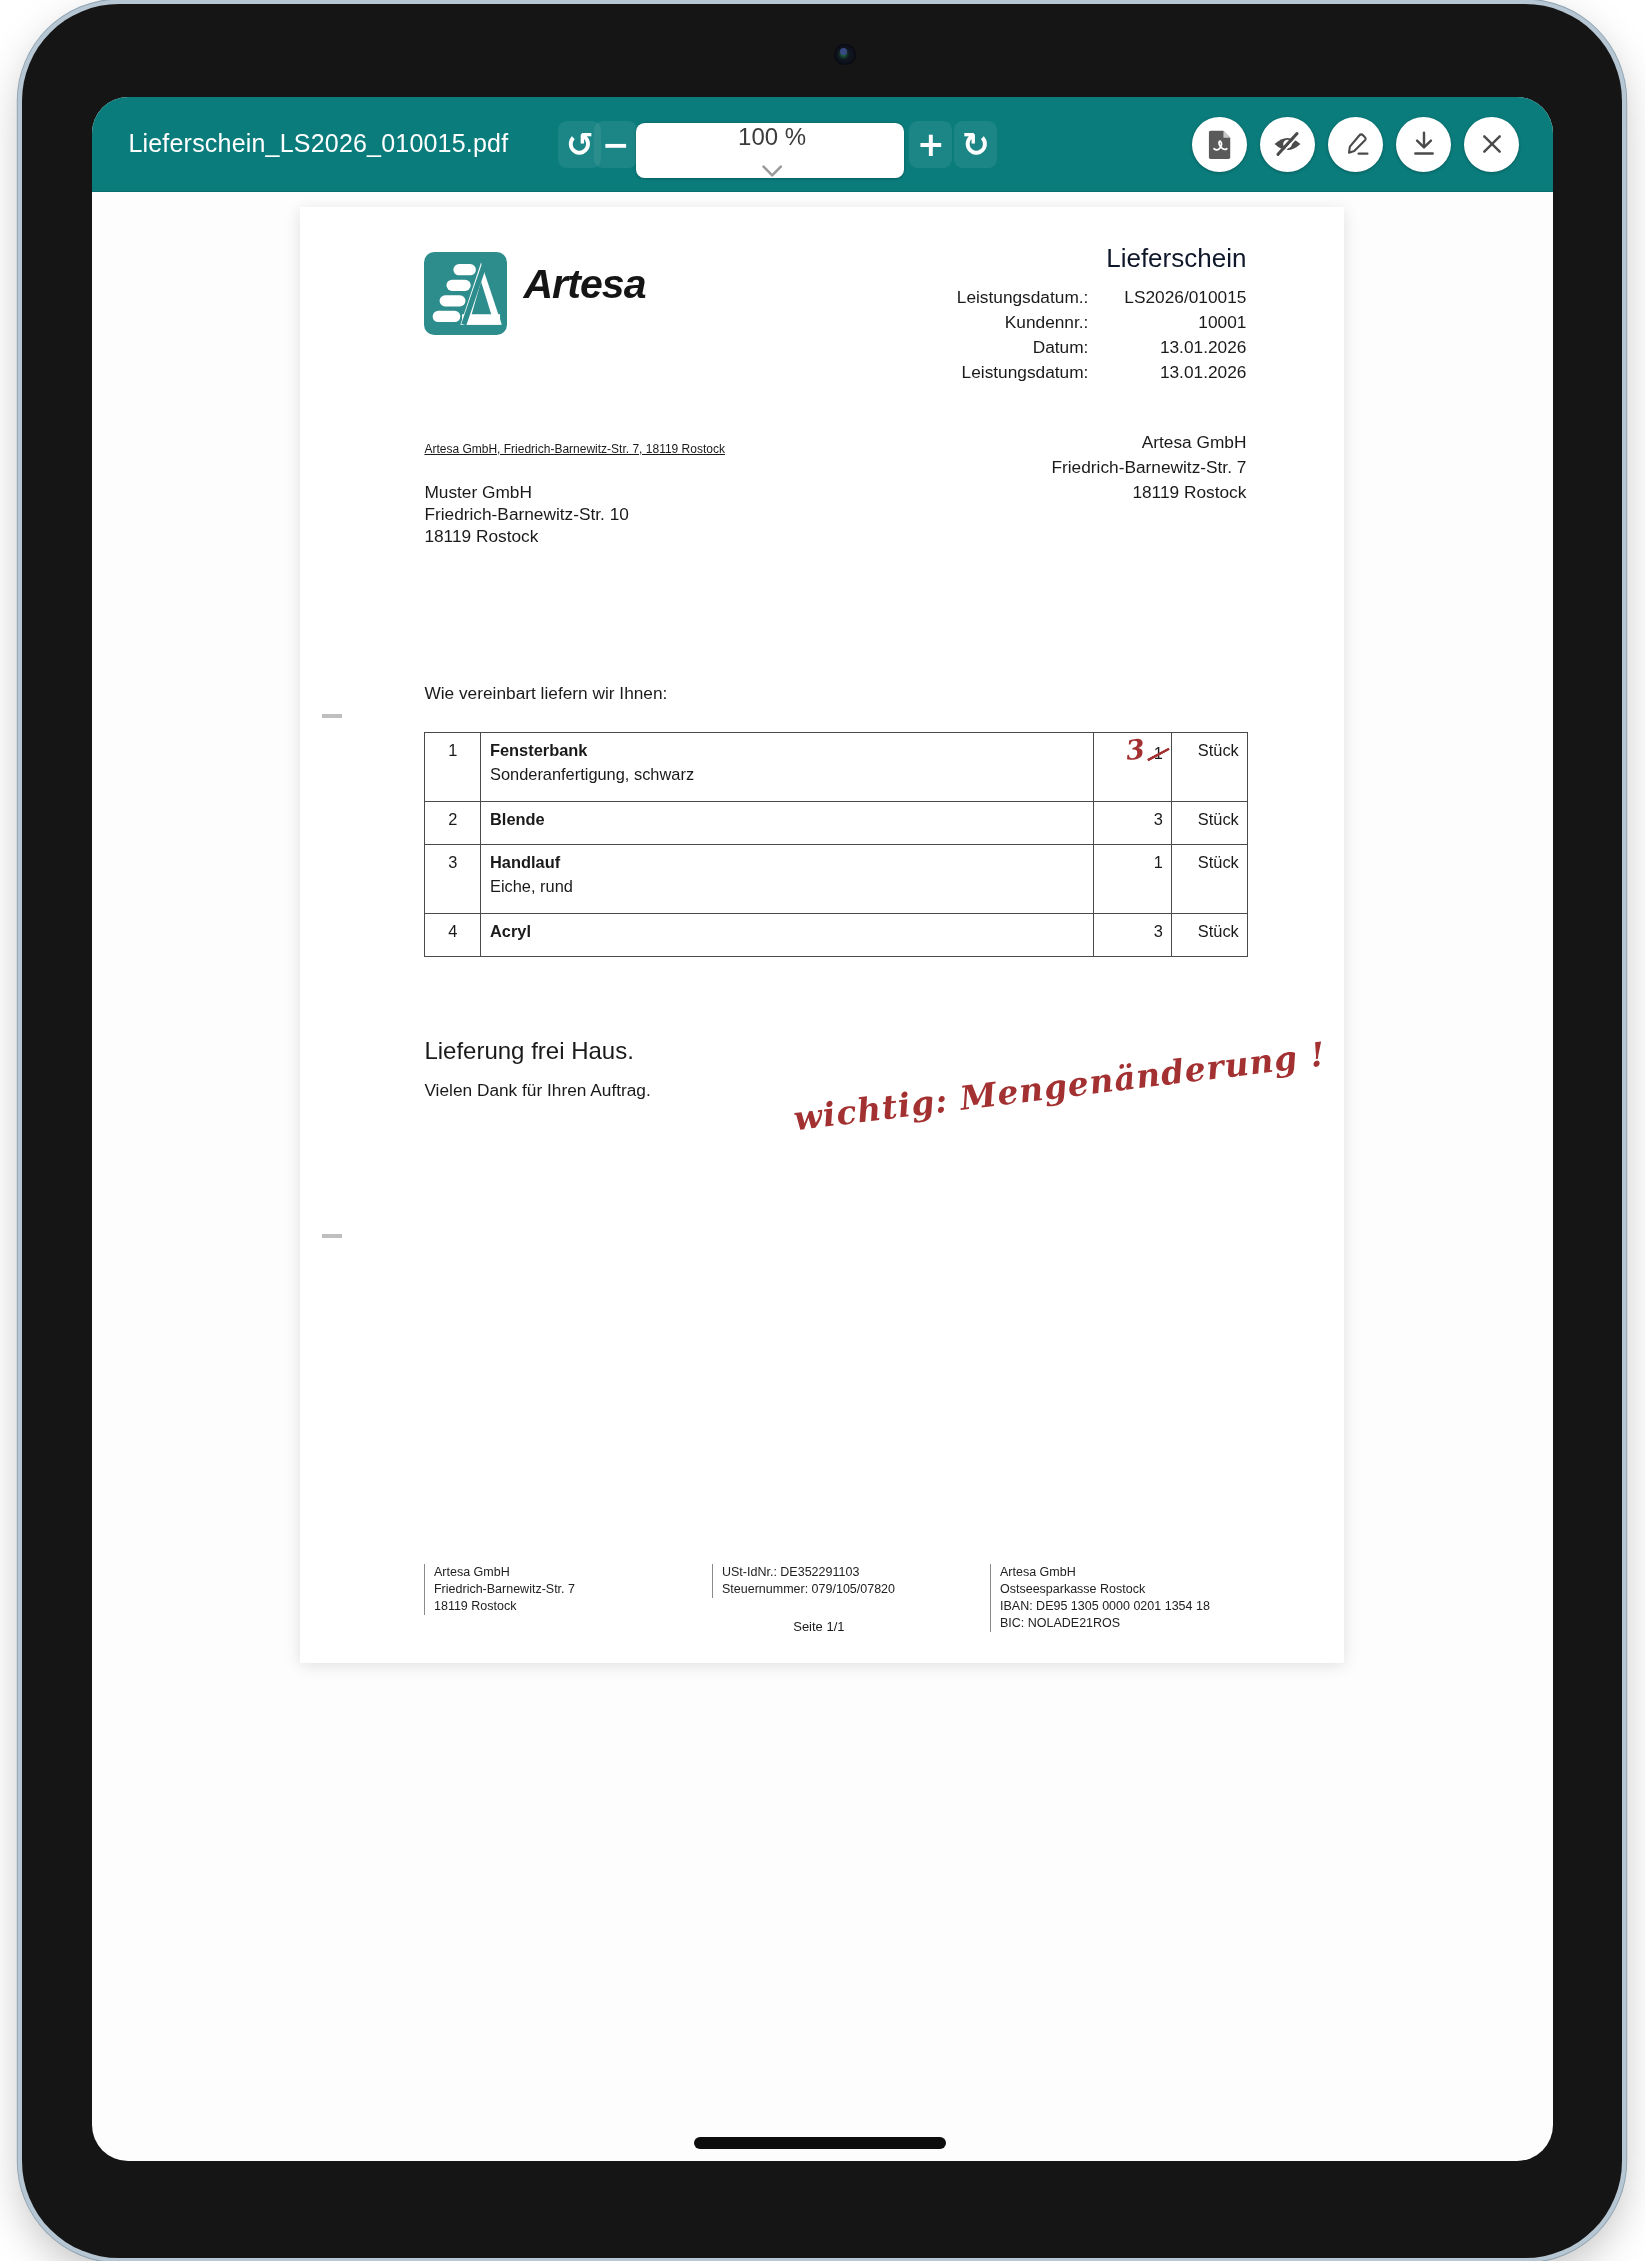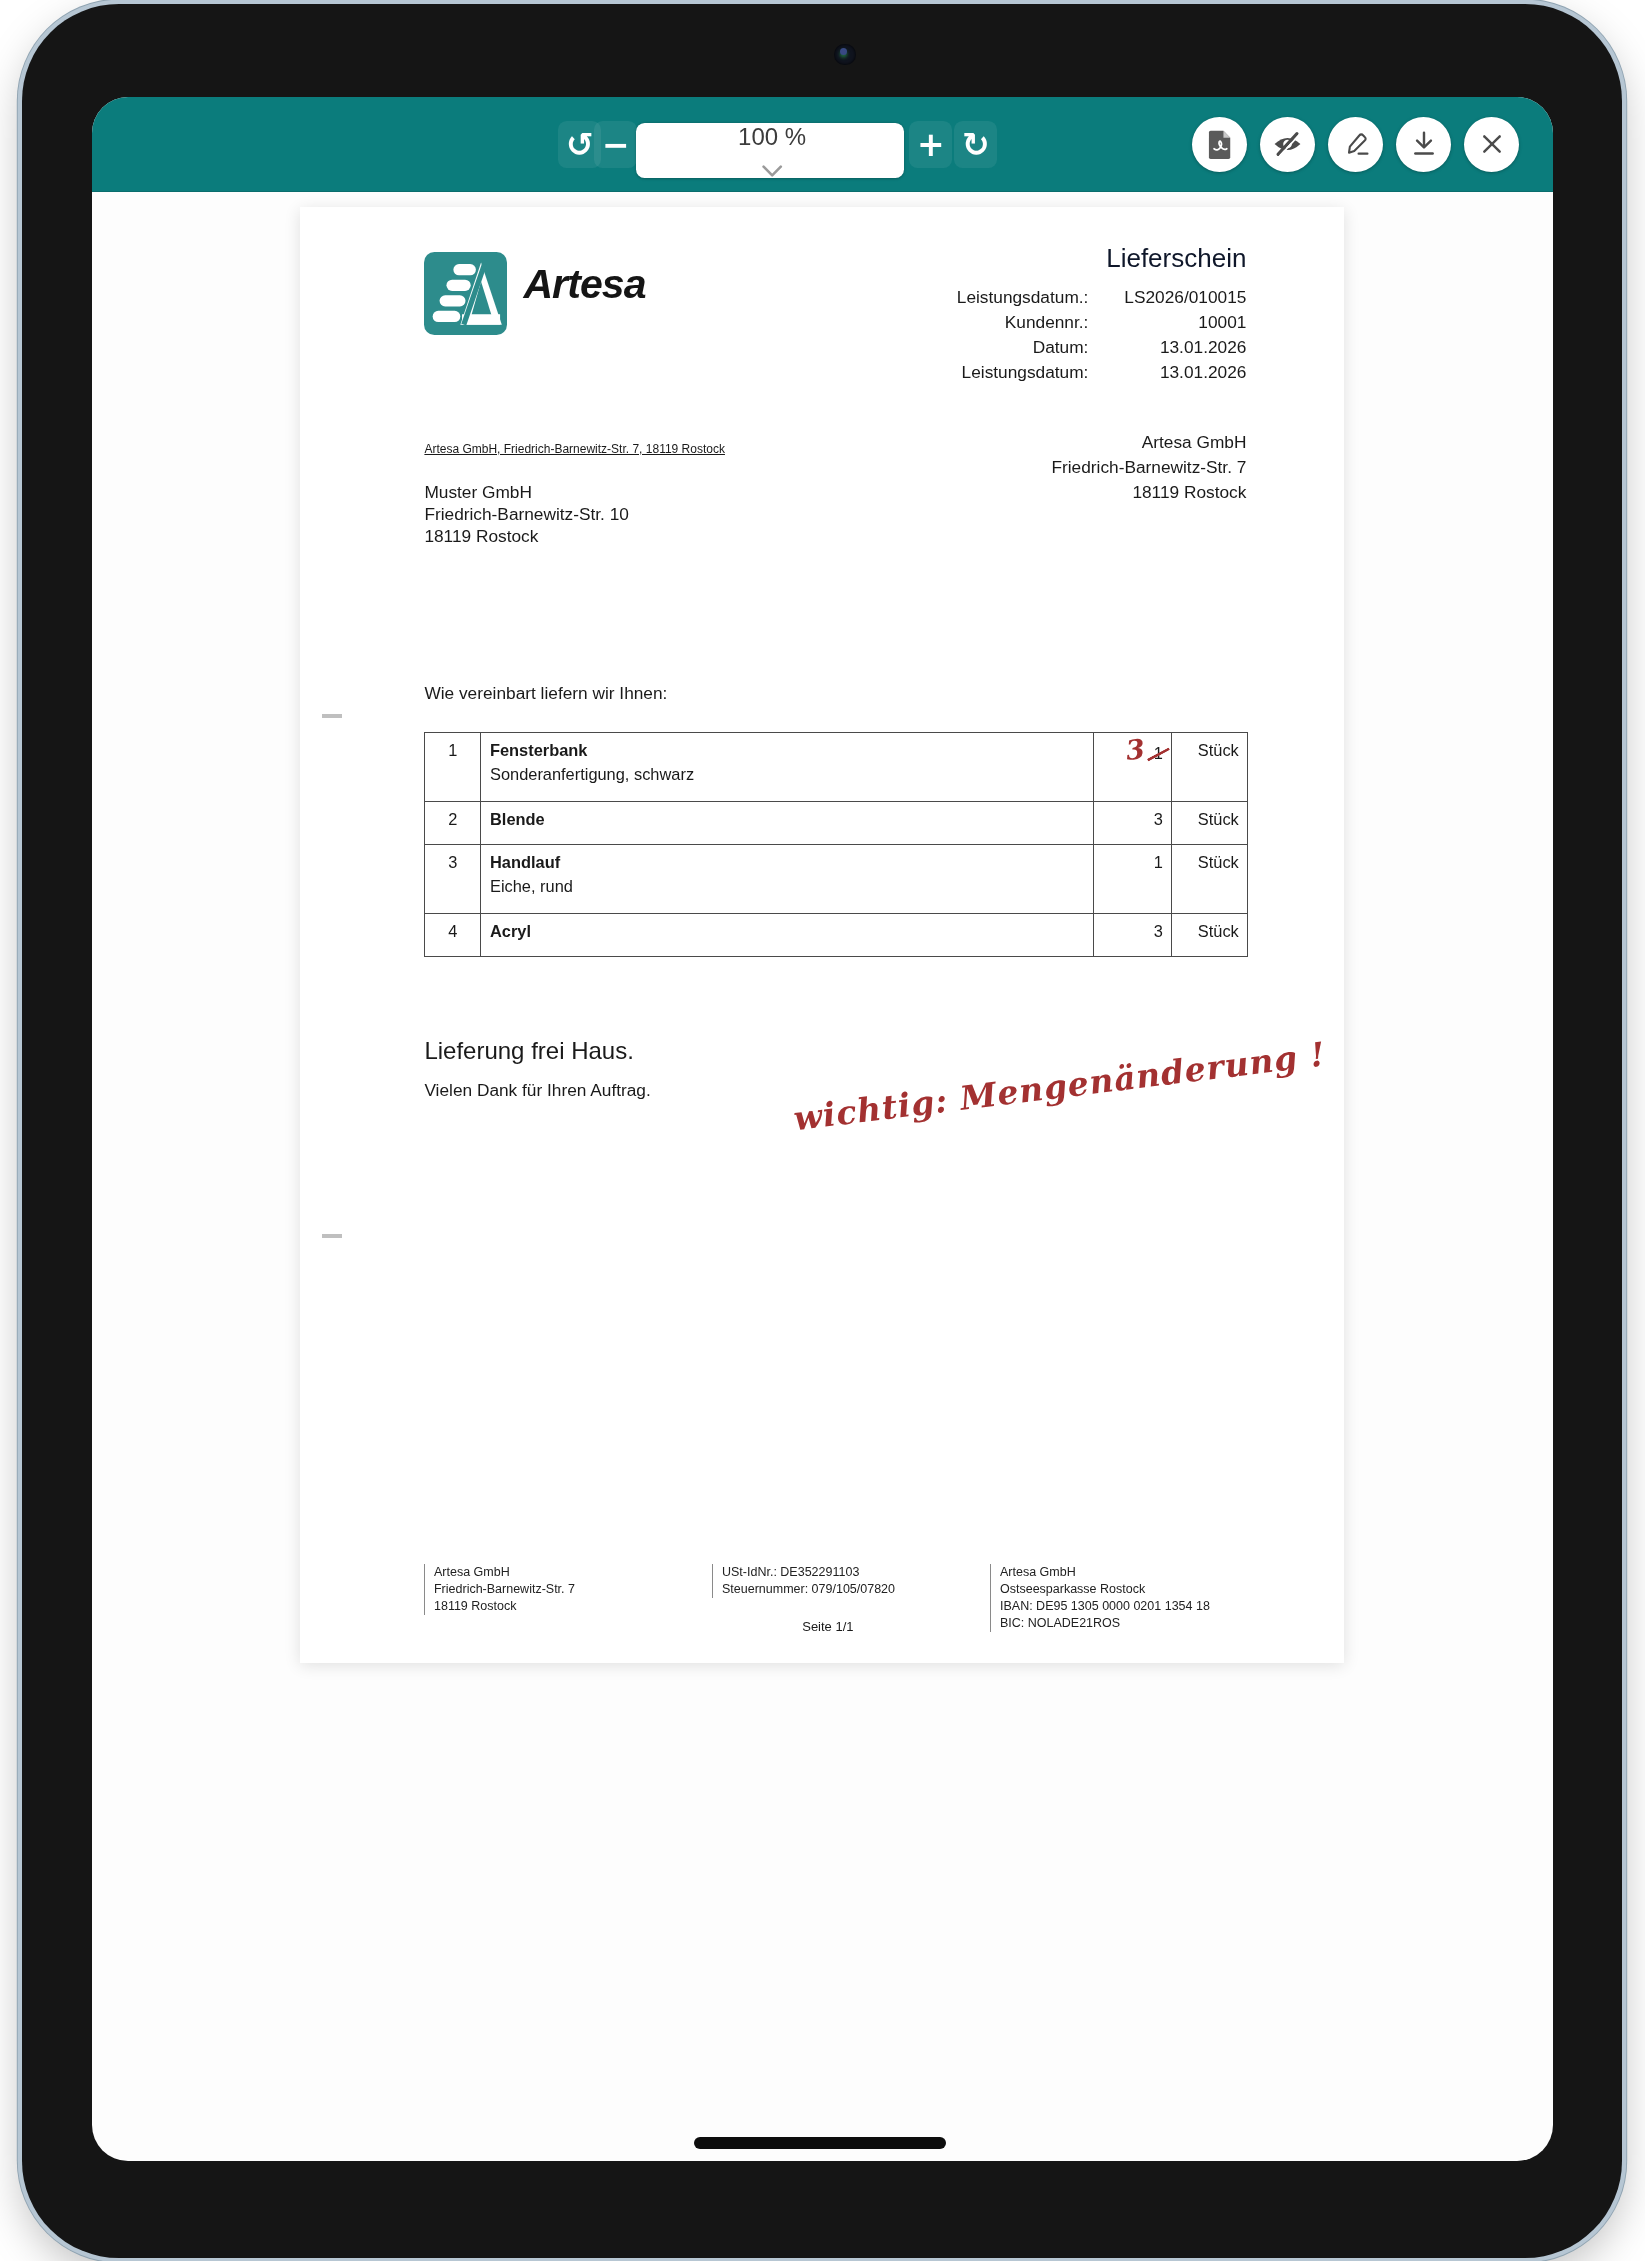--- a/index.html
+++ b/index.html
@@ -80,34 +80,35 @@
 
   .hand-note { position:absolute; left:492px; top:863px; width:483px; text-align:center;
                color:#a33131; font-family:"DejaVu Serif", serif; font-style:italic; font-weight:bold;
                font-size:33px; transform:rotate(-7deg); letter-spacing:0.9px; white-space:nowrap; }
 
   .footer { position:absolute; left:124px; top:1357px; width:823px; font-size:12.5px; line-height:17px; color:#222; }
   .fcol { position:absolute; top:0; border-left:1.7px solid #8a8a8a; padding-left:8.6px; }
   .fcol1 { left:0; }
   .fcol2 { left:288px; }
   .fcol3 { left:566px; }
-  .page-num-wrap { position:absolute; left:116px; top:1412px; width:823px; text-align:center; font-size:13px; }
+  .page-num-wrap { position:absolute; left:107px; top:1412px; width:823px; text-align:center; font-size:13px; }
 
   svg { display:block; }
 </style>
 </head>
 <body>
 
 <div class="stage">
   <div class="device">
     <div class="camera"></div>
 
     <div class="screen">
 
       <div class="topbar">
+        <div class="filename">Lieferschein_LS2026_010015.pdf</div>
 
         <div class="tb-btn" style="left:466px;">
           <span class="tb-glyph">↺</span>
         </div>
         <div class="tb-btn" style="left:502px;">
           <span class="tb-glyph">−</span>
         </div>
 
         <div class="zoom-select">
           <span class="zoom-value">100 %</span>

